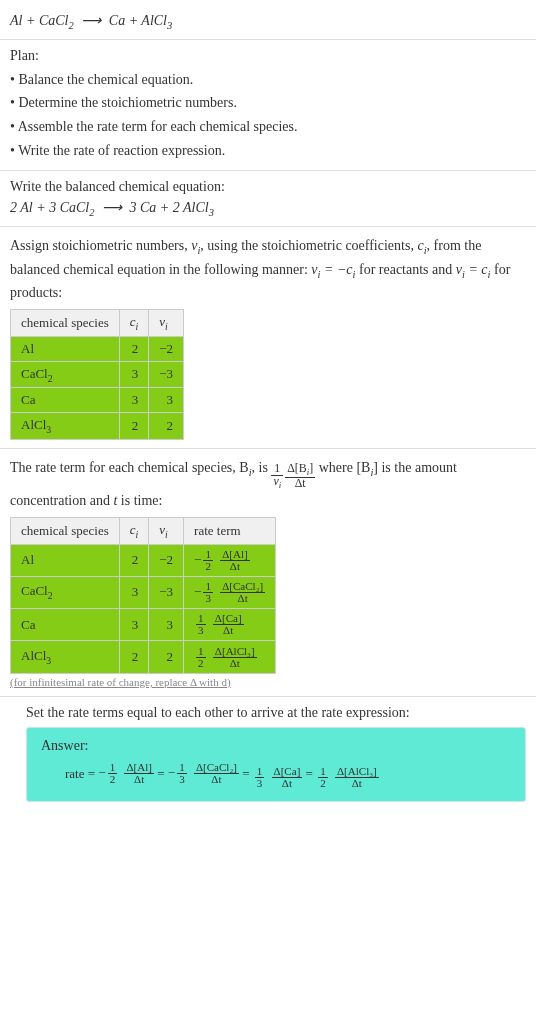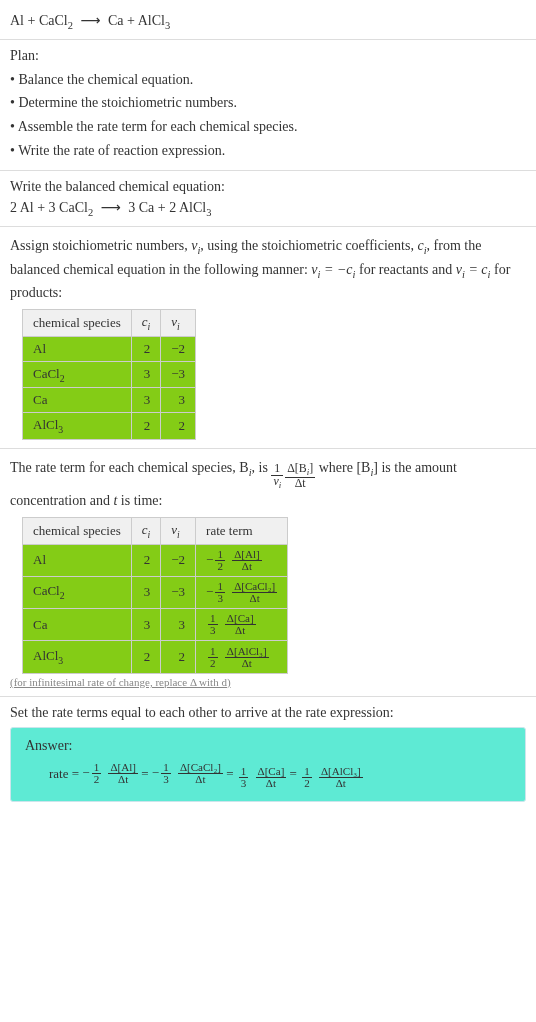--- a/index.html
+++ b/index.html
@@ -8,33 +8,32 @@
       background: #fff;
       color: #333;
       font-size: 14px;
       width: 536px;
       padding: 0;
     }
     .section {
       padding: 8px 10px;
       border-bottom: 1px solid #ddd;
     }
-    .section:last-of-type { border-bottom: none; }
+    .section:last-of-type { border-bottom: none; margin-left: 16px; }
     .prompt { font-size: 14px; line-height: 1.4; }
-    .equation { margin-top: 4px; font-size: 14px; }
+    .equation { margin-top: 4px; font-size: 14px; font-style: italic; }
     .plan-list { list-style: none; padding-left: 0; margin-top: 4px; }
     .plan-list li { padding: 2px 0; line-height: 1.4; }
     .plan-list li::before { content: "• "; }
     .math { font-style: italic; }
     .sub { vertical-align: sub; font-size: 0.75em; }
     table.data {
       border-collapse: collapse;
       margin-top: 6px;
       font-size: 13px;
-      margin-left: 12px;
     }
     table.data th, table.data td {
       border: 1px solid #ccc;
       padding: 4px 10px;
       text-align: left;
       background: #84cc16;
     }
     table.data th { background: #f0f0f0; font-weight: normal; }
     table.data td.num { text-align: right; }
     .frac {

